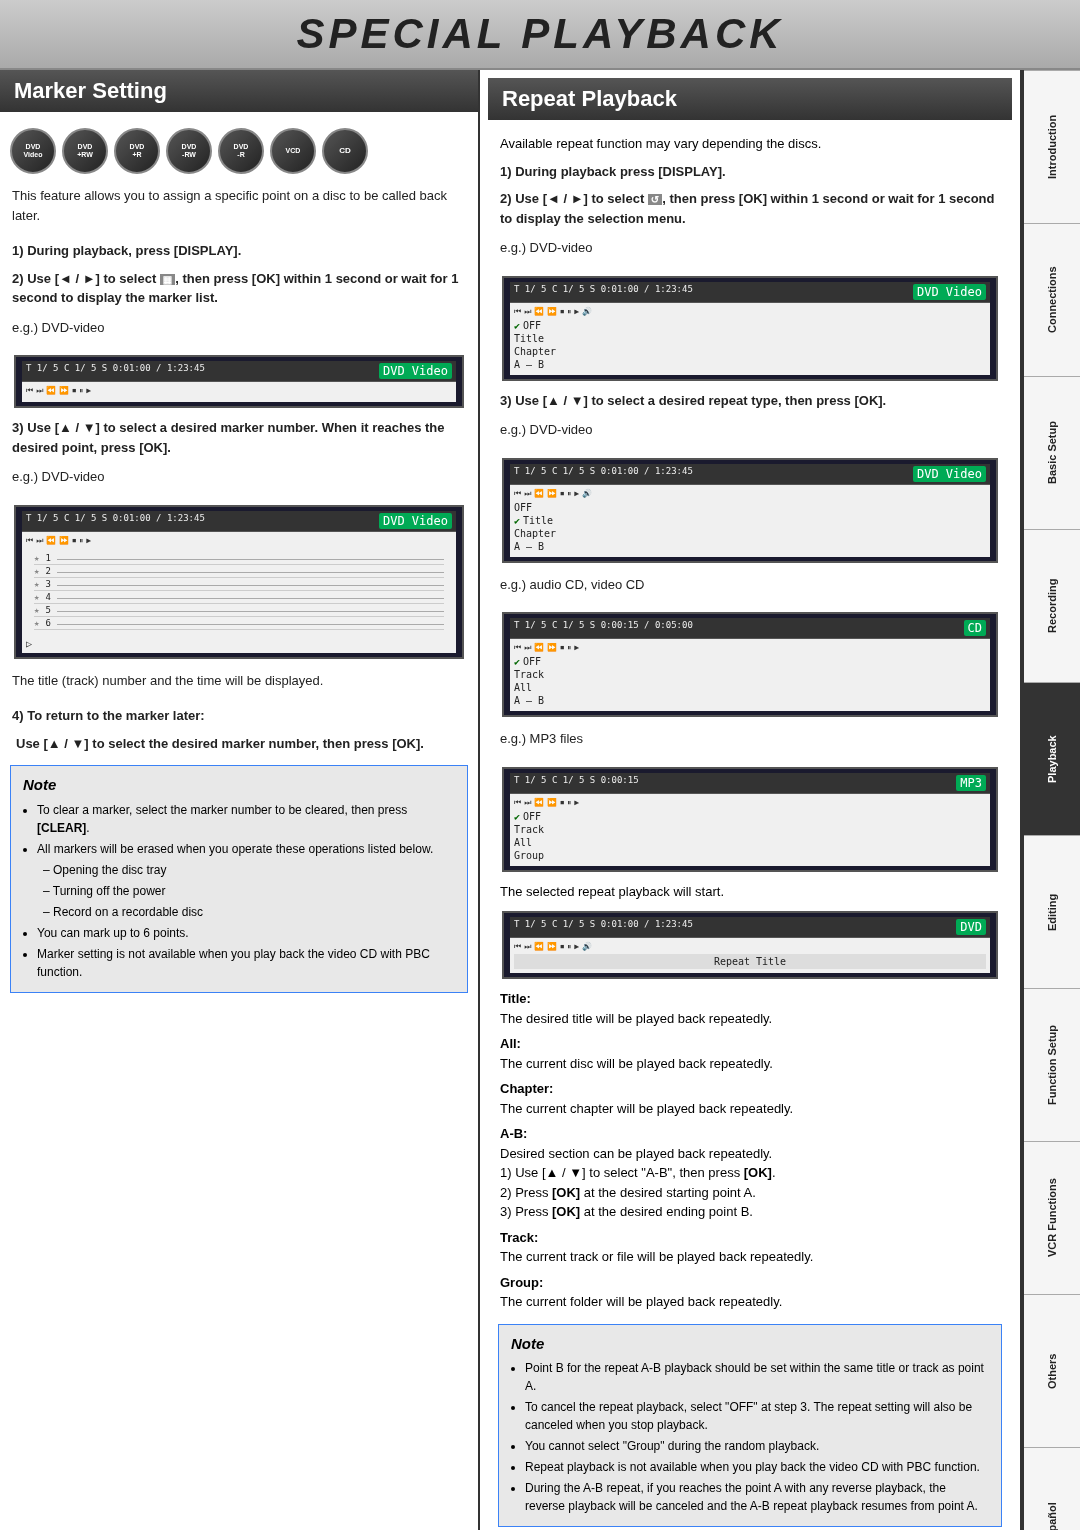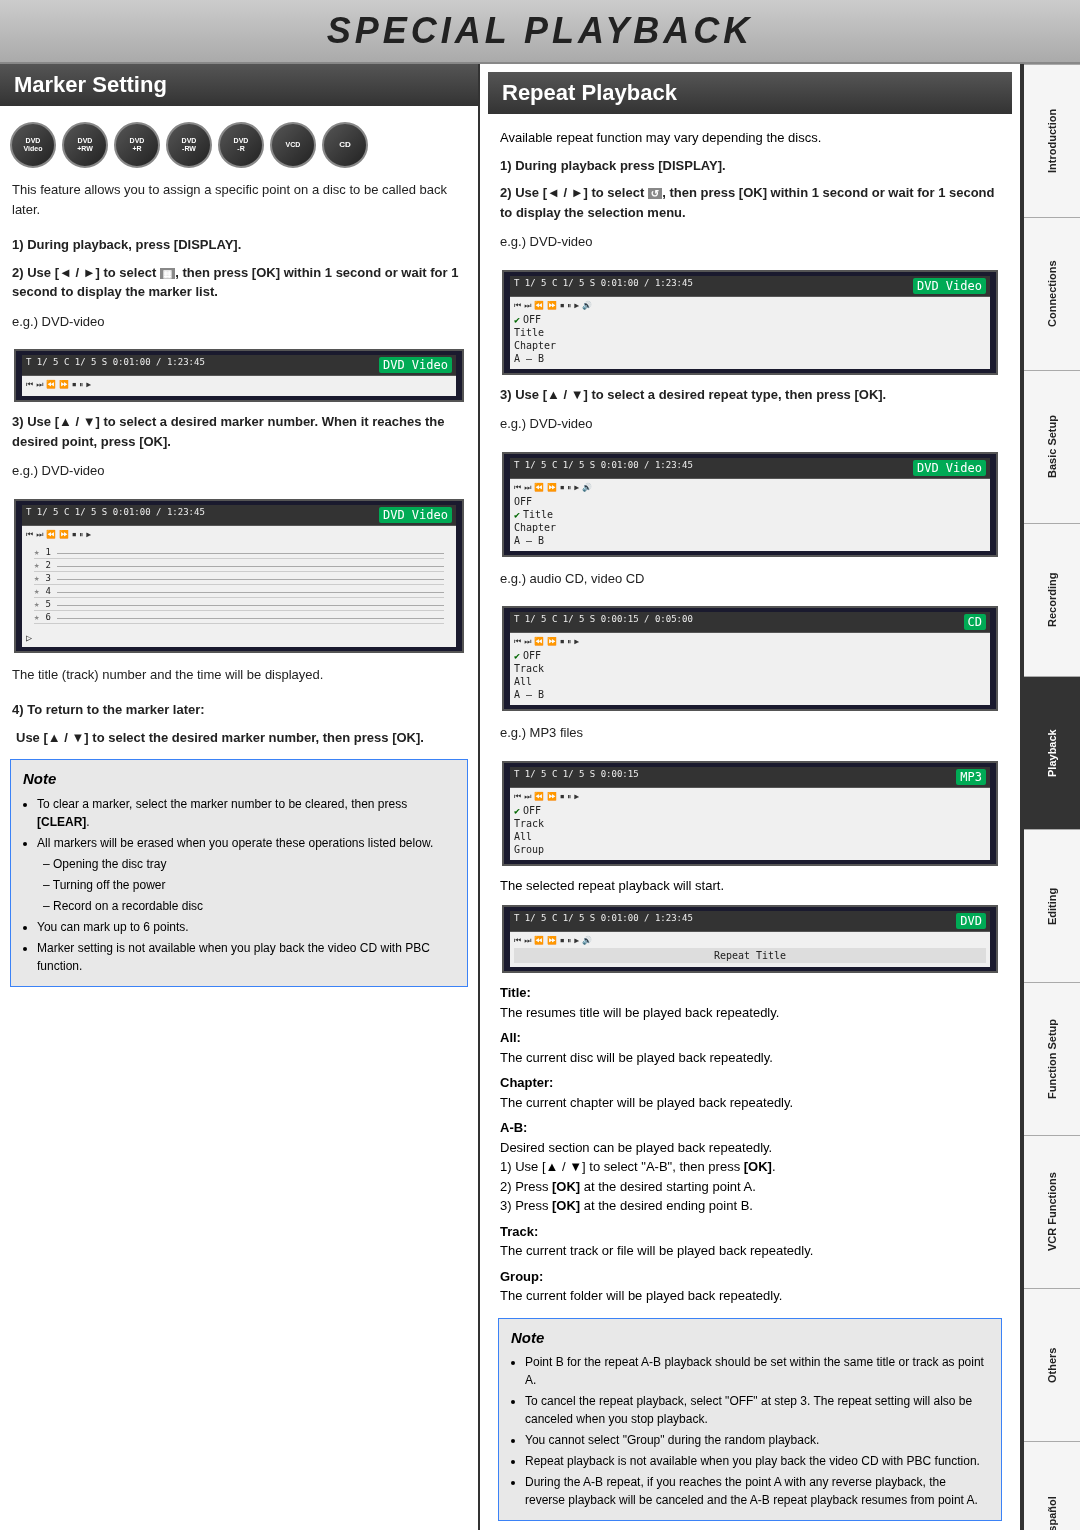--- a/index.html
+++ b/index.html
@@ -19,21 +19,21 @@
       flex-direction: column;
     }
     
     .page-title-bar {
       background: linear-gradient(to bottom, #ccc, #aaa);
       text-align: center;
       padding: 10px 0;
       border-bottom: 2px solid #888;
     }
     .page-title-bar h1 {
-      font-size: 36px;
+      font-size: 42px;
       font-weight: 900;
       letter-spacing: 4px;
       color: #222;
       font-style: italic;
     }
     
     .content-area {
       display: flex;
       flex: 1;
     }
@@ -549,21 +549,21 @@
                   <span>⏸</span>
                   <span>▶</span>
                   <span>🔊</span>
                 </div>
               <div style="font-size:10px;text-align:center;padding:2px;background:#ddd;">Repeat Title</div>
             </div>
           </div>
 
           <div class="rp-section-text">
             <p><strong>Title:</strong><br>
-            <span>The resumes title will be played back repeatedly.</span></p>
+            <span>The desired title will be played back repeatedly.</span></p>
 
             <p style="margin-top:6px;"><strong>All:</strong><br>
             <span>The current disc will be played back repeatedly.</span></p>
 
             <p style="margin-top:6px;"><strong>Chapter:</strong><br>
             <span>The current chapter will be played back repeatedly.</span></p>
 
             <p style="margin-top:6px;"><strong>A-B:</strong><br>
             <span>Desired section can be played back repeatedly.</span><br>
             1) Use [▲ / ▼] to select "A-B", then press <strong>[OK]</strong>.<br>

